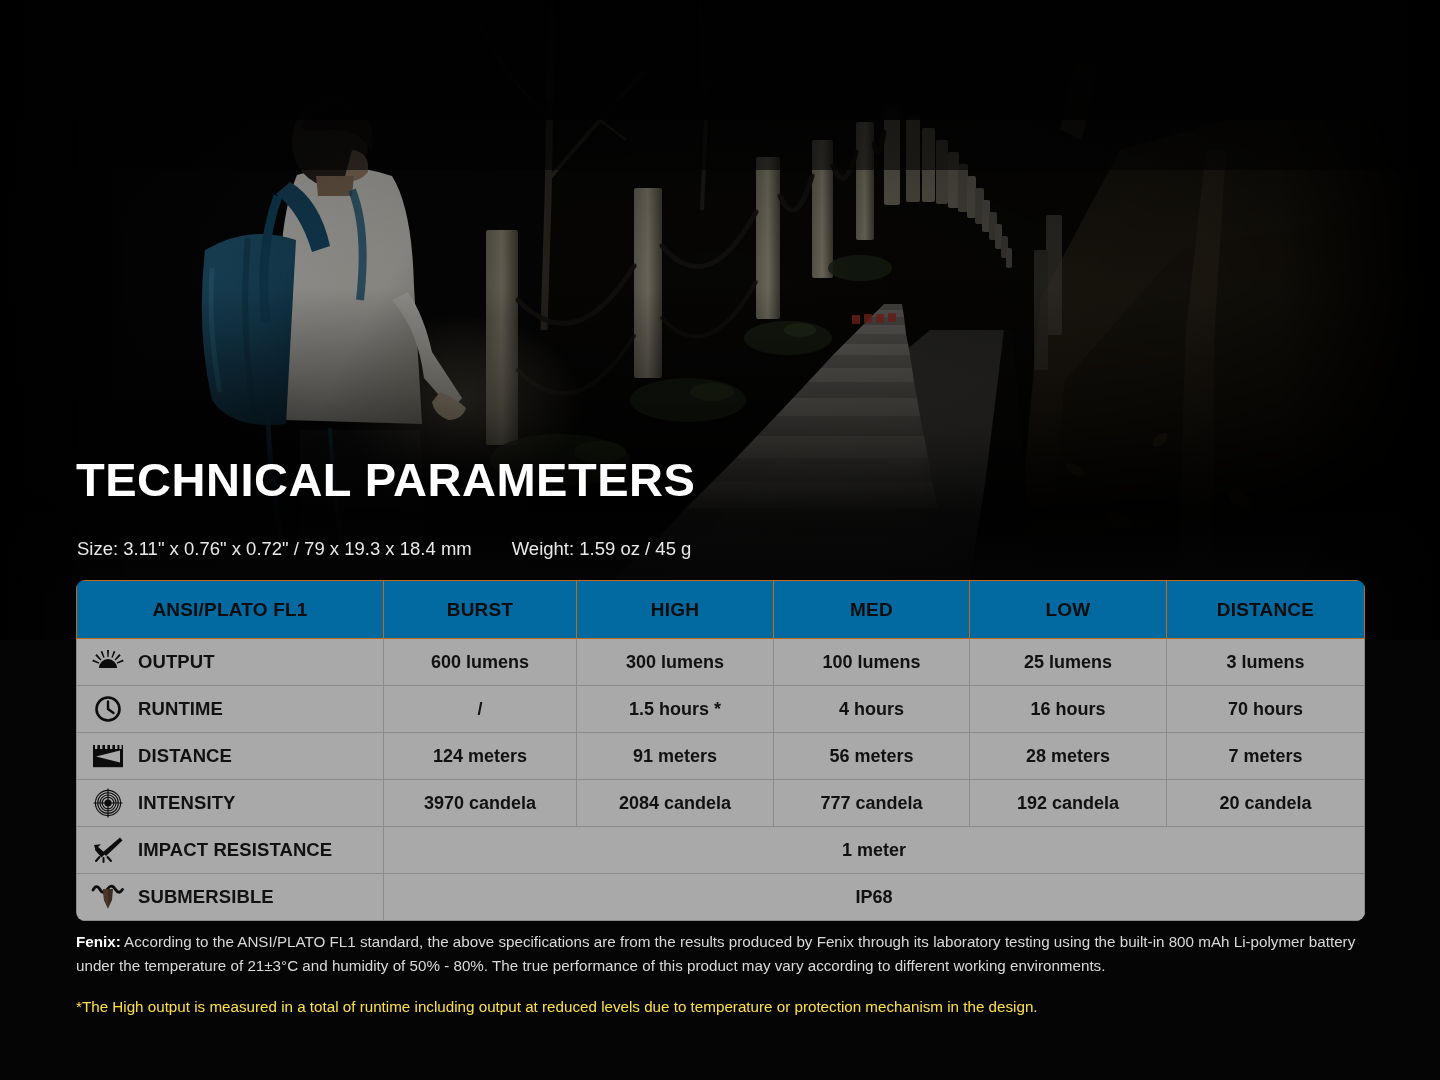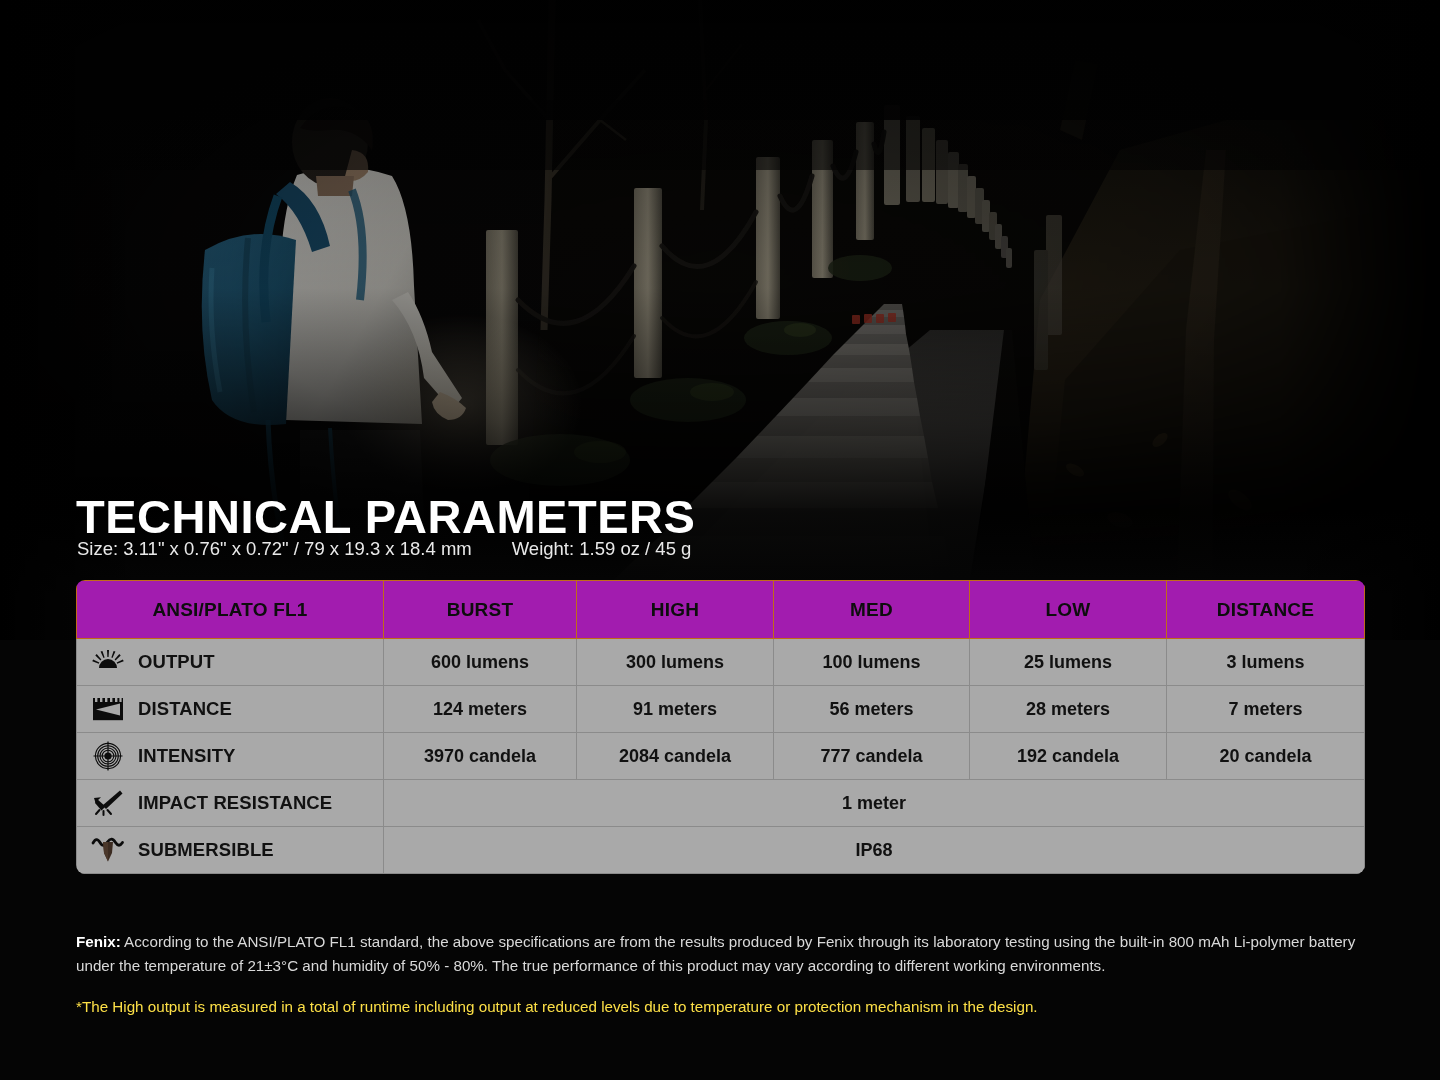--- a/index.html
+++ b/index.html
@@ -58,21 +58,21 @@
   .side-fade-r {
     position:absolute; right:0; top:0; width:160px; height:640px;
     background: linear-gradient(to left, rgba(0,0,0,1), rgba(0,0,0,0));
     pointer-events:none;
   }
 
   
   .title {
     position: absolute;
     left: 76px;
-    top: 493px;
+    top: 456px;
     font-size: 47px;
     font-weight: bold;
     color: #ffffff;
     letter-spacing: 0.5px;
     line-height: 1;
     white-space: nowrap;
   }
   .subline {
     position: absolute;
     left: 77px;
@@ -97,21 +97,21 @@
   .spec-table th, .spec-table td {
     border: 1px solid #8b8b8b;
     font-size: 18px;
     color: #111;
     text-align: center;
     padding: 0;
     height: 46px;
     vertical-align: middle;
   }
   .spec-table thead th {
-    background: #a21caf;
+    background: #0369a1;
     color: #0d0d0d;
     font-weight: bold;
     font-size: 19px;
     height: 57px;
     border-color: #c06c18;
     letter-spacing: 0.2px;
   }
   .spec-table tbody td {
     background: #a9a9a9;
     font-weight: bold;
@@ -413,20 +413,38 @@
             <span>OUTPUT</span>
           </div>
         </td>
         <td>600 lumens</td>
         <td>300 lumens</td>
         <td>100 lumens</td>
         <td>25 lumens</td>
         <td>3 lumens</td>
       </tr>
 
+      <tr>
+        <td class="rowhead">
+          <div class="rowhead-inner">
+            <span class="ricon">
+              <svg width="28" height="28" viewBox="0 0 28 28">
+                <circle cx="14" cy="14" r="11.5" fill="none" stroke="#0c0c0c" stroke-width="2.6"></circle>
+                <path d="M14 6.5 L14 14 L19.5 18" fill="none" stroke="#0c0c0c" stroke-width="2.4" stroke-linecap="round" stroke-linejoin="round"></path>
+              </svg>
+            </span>
+            <span>RUNTIME</span>
+          </div>
+        </td>
+        <td>/</td>
+        <td>1.5 hours *</td>
+        <td>4 hours</td>
+        <td>16 hours</td>
+        <td>70 hours</td>
+      </tr>
 
       <tr>
         <td class="rowhead">
           <div class="rowhead-inner">
             <span class="ricon">
               <svg width="32" height="26" viewBox="0 0 32 26">
                 <rect x="1" y="2" width="30" height="22" fill="#0c0c0c"></rect>
                 <g fill="#a9a9a9">
                   <rect x="3" y="2" width="2.4" height="4"></rect>
                   <rect x="8" y="2" width="2.4" height="4"></rect>

